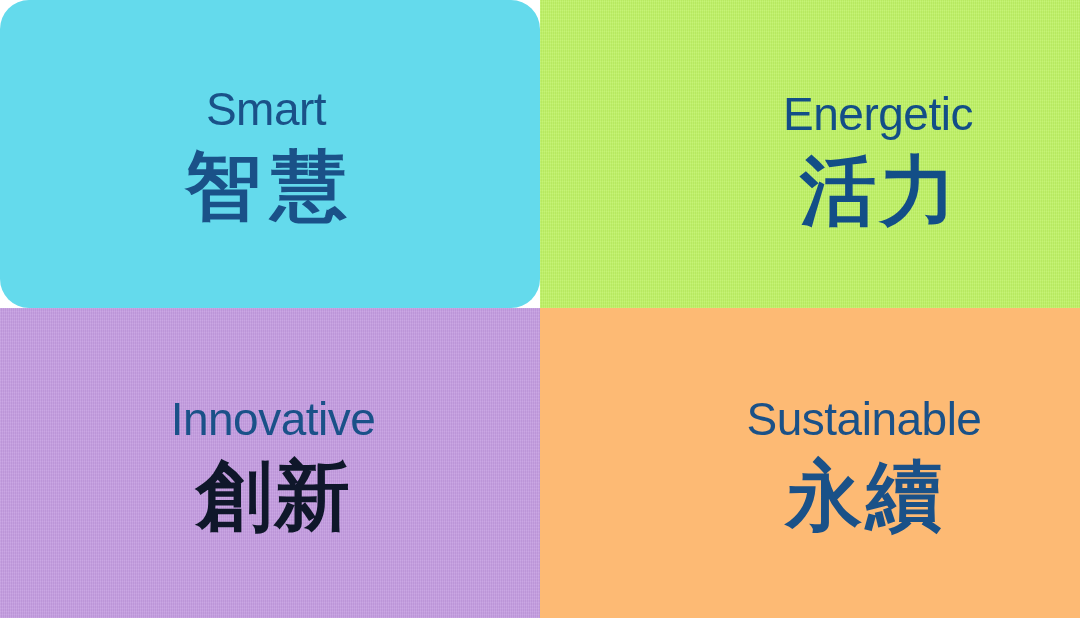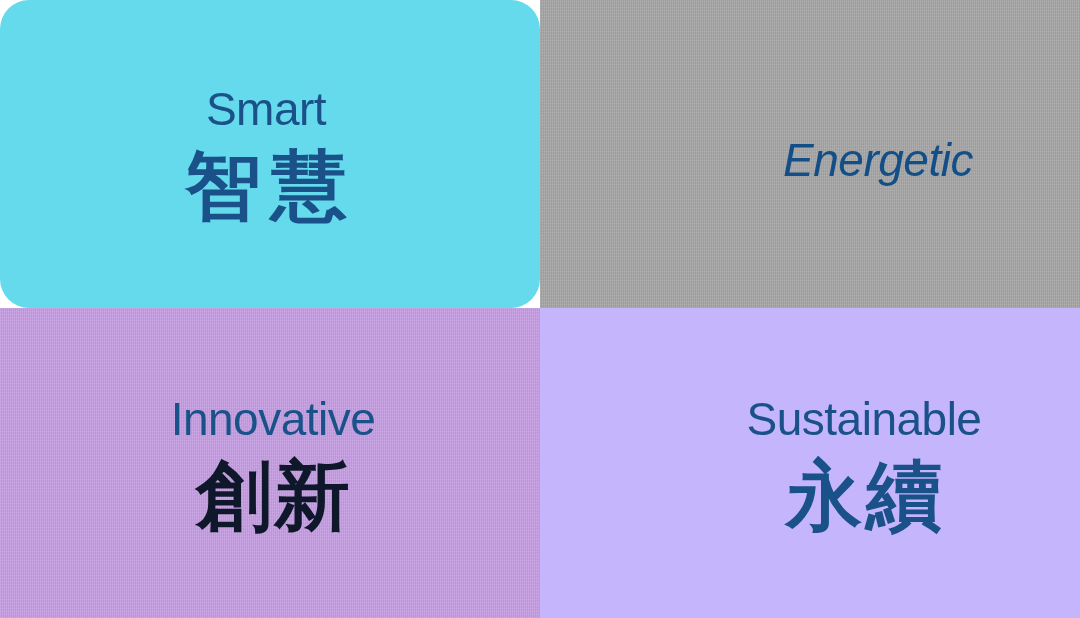--- a/index.html
+++ b/index.html
@@ -89,36 +89,37 @@
 <div id="canvas" style="width: 1080px; height: 618px; grid-template-columns: 540px 540px; grid-template-rows: 308px 310px;">
 
   <div class="tile" id="tile-smart" style="background-color: rgb(100, 218, 236); border-radius: 29px;">
     <div class="texture"></div>
     <div class="tile-inner">
       <div class="word-en" style="color: rgb(26, 81, 136);">Smart</div>
       <div class="word-zh" style="color: rgb(26, 81, 136);">智慧</div>
     </div>
   </div>
 
-  <div class="tile textured" id="tile-energetic" style="background-color: #a3a3a3; font-style: italic;">
+  <div class="tile textured" id="tile-energetic" style="background-color: #bef264;">
     <div class="texture"></div>
     <div class="tile-inner">
       <div class="word-en" style="color: rgb(19, 78, 135);">Energetic</div>
+      <div class="word-zh" style="color: rgb(19, 78, 135);">活力</div>
     </div>
   </div>
 
   <div class="tile textured" id="tile-innovative" style="background-color: rgb(195, 155, 224); padding-left: 12px;">
     <div class="texture"></div>
     <div class="tile-inner">
       <div class="word-en" style="color: rgb(26, 81, 136);">Innovative</div>
       <div class="word-zh" style="color: #0f172a;">創新</div>
     </div>
   </div>
 
-  <div class="tile" id="tile-sustainable" style="background-color: #c4b5fd; text-align: center;">
+  <div class="tile" id="tile-sustainable" style="background-color: #fdba74; text-align: center;">
     <div class="texture"></div>
     <div class="tile-inner">
       <div class="word-en" style="color: rgb(26, 81, 136);">Sustainable</div>
       <div class="word-zh" style="color: rgb(26, 81, 136);">永續</div>
     </div>
   </div>
 
 </div>
 
 </body></html>

